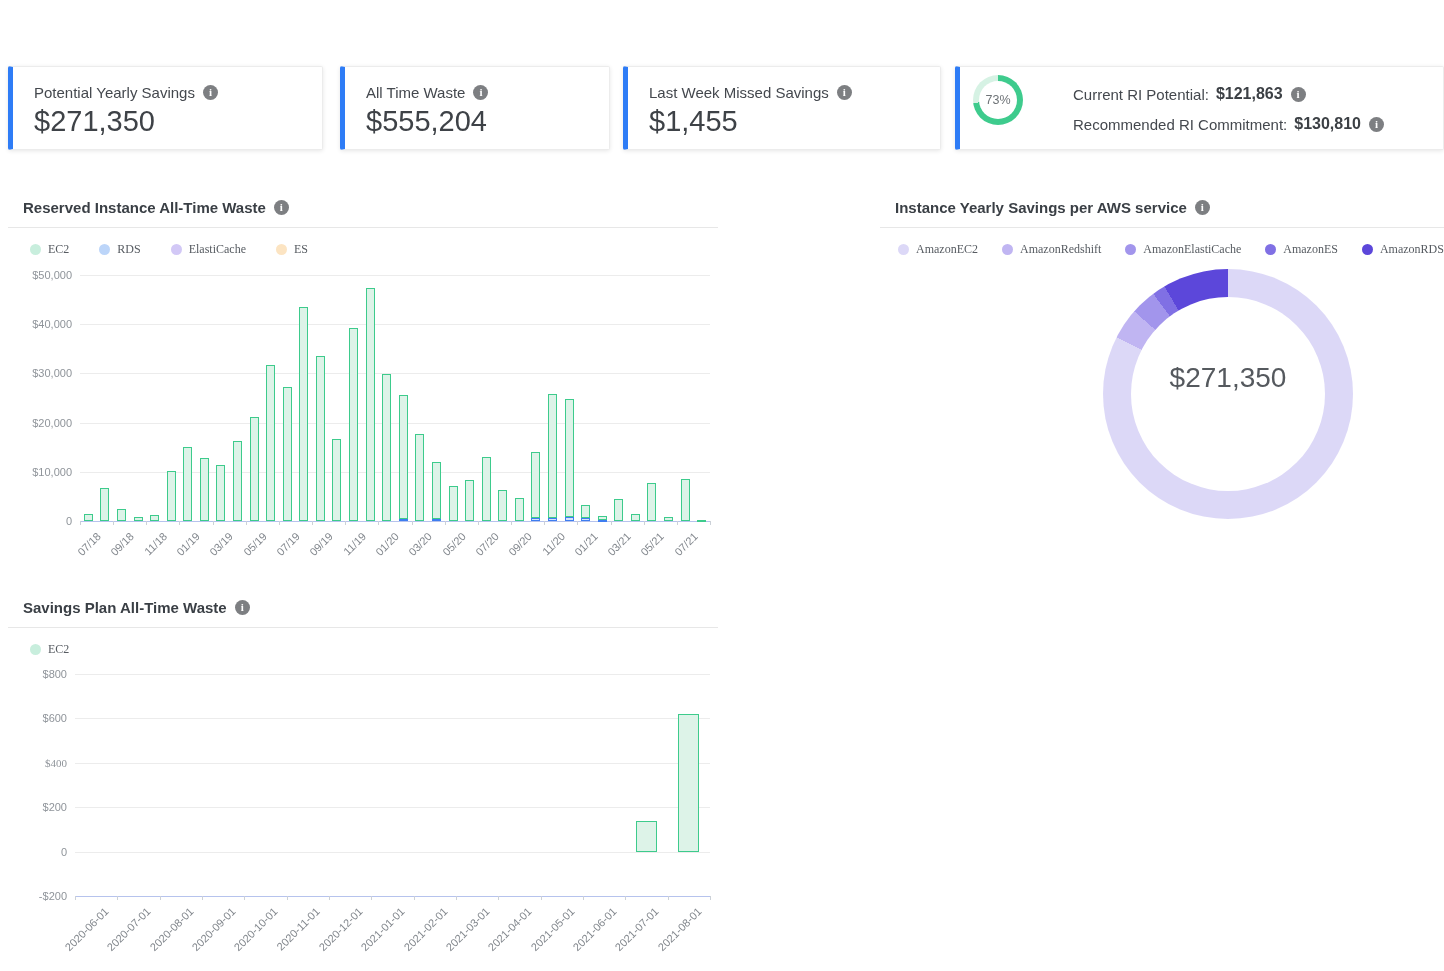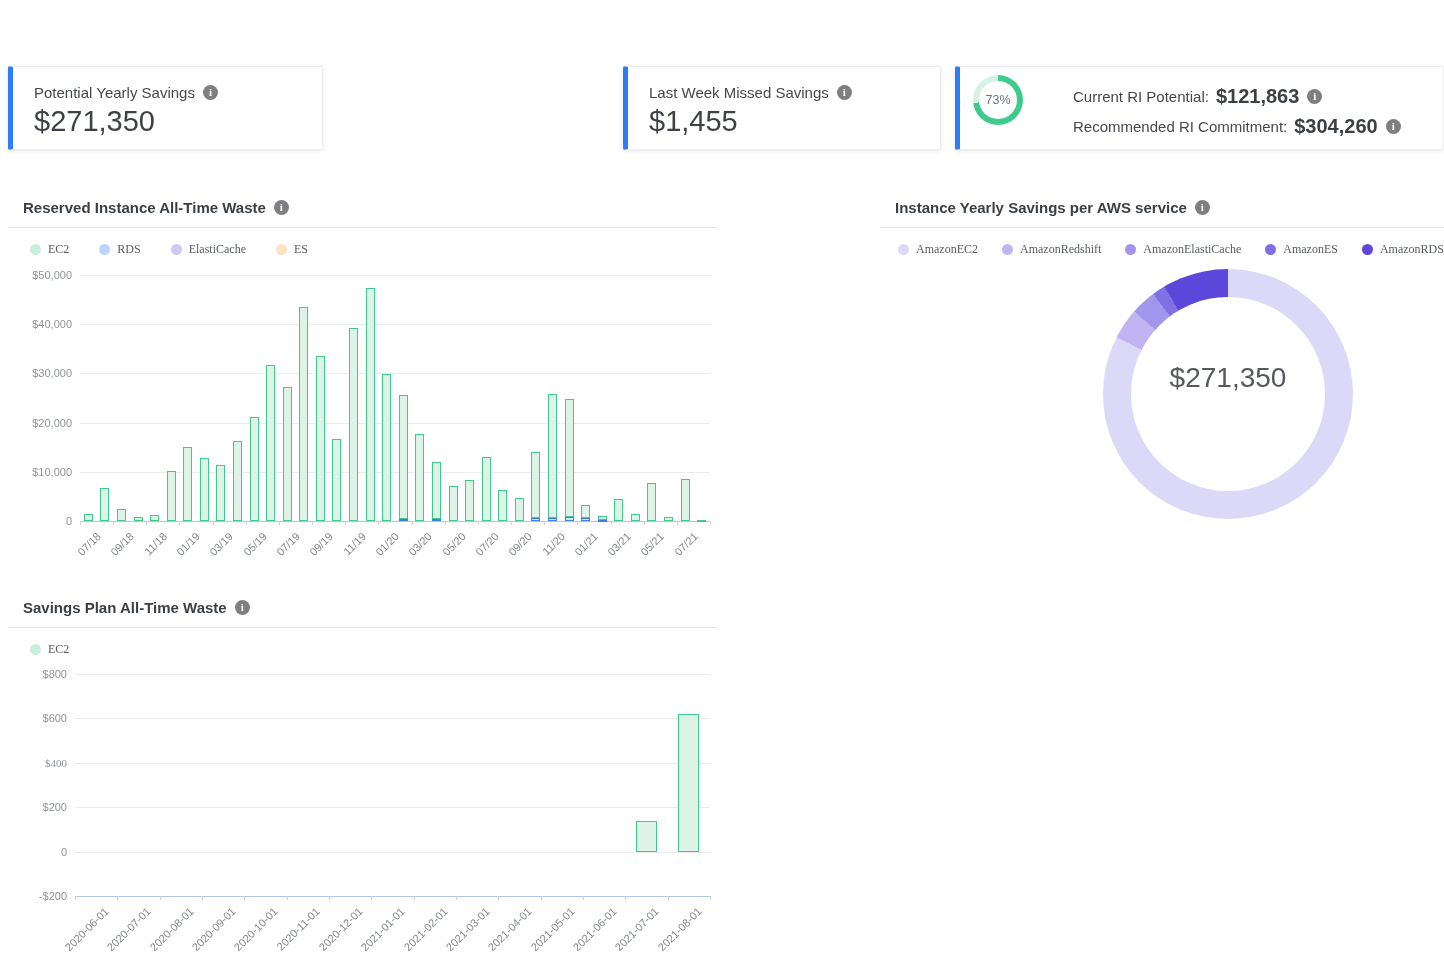--- a/index.html
+++ b/index.html
@@ -16,21 +16,21 @@
         border-left:5px solid #2e7cf6;border-radius:2px;box-shadow:0 1px 4px rgba(0,0,0,.10);box-sizing:border-box;}
   .card-label{position:absolute;left:21px;top:17px;font-size:15px;color:#44484e;display:flex;align-items:center;white-space:nowrap;}
   .card-value{position:absolute;left:21px;top:38px;font-size:29px;font-weight:400;color:#3e4247;}
   .info-icon{display:inline-flex;width:15px;height:15px;border-radius:50%;background:#7d7f82;color:#fff;
              align-items:center;justify-content:center;margin-left:8px;flex:none;}
   .info-icon::before{content:"i";font-family:"Liberation Serif",serif;font-weight:700;font-size:11px;line-height:1;}
   .ring{position:absolute;left:13px;top:8px;width:50px;height:50px;border-radius:50%;}
   .ring-hole{position:absolute;left:6px;top:6px;width:38px;height:38px;border-radius:50%;background:#fff;
              display:flex;align-items:center;justify-content:center;font-size:12.5px;color:#6e7377;}
   .commit-line{position:absolute;left:113px;font-size:15px;color:#44484e;display:flex;align-items:center;white-space:nowrap;}
-  .commit-value{font-weight:700;font-size:20px;color:#3c4045;margin-left:7px;}
+  .commit-value{font-weight:700;font-size:16px;color:#3c4045;margin-left:7px;}
 
   
   .panel{position:absolute;background:#fff;}
   .panel-title{position:absolute;left:15px;top:9px;font-size:15px;font-weight:700;color:#3a3f45;display:flex;align-items:center;margin:0;}
   .divider{position:absolute;left:0;top:37px;border-top:1px solid #e7e7e7;height:0;}
   .legend{position:absolute;left:22px;top:52px;display:flex;gap:30px;align-items:center;}
   .legend-item{display:flex;align-items:center;font-size:12px;color:#565b61;cursor:pointer;font-family:Liberation Serif, serif;}
   .legend-dot{width:11px;height:11px;border-radius:50%;margin-right:7px;flex:none;}
 
   
@@ -53,41 +53,48 @@
 
 
   <div class="card" style="left:8px;width:315px;">
     <div class="card-label">
       <span>Potential Yearly Savings</span>
       <span class="info-icon"></span>
     </div>
     <div class="card-value">$271,350</div>
   </div>
 
+  <div class="card" style="left:340px;width:270px;">
+    <div class="card-label">
+      <span>All Time Waste</span>
+      <span class="info-icon"></span>
+    </div>
+    <div class="card-value">$555,204</div>
+  </div>
 
   <div class="card" style="left:623px;width:318px;">
     <div class="card-label">
       <span>Last Week Missed Savings</span>
       <span class="info-icon"></span>
     </div>
     <div class="card-value">$1,455</div>
   </div>
 
   <div class="card" style="left:955px;width:489px;">
     <div class="ring" id="commit-ring" style="background: conic-gradient(rgb(62, 203, 141) 0deg, rgb(62, 203, 141) 73%, rgb(214, 242, 228) 73%, rgb(214, 242, 228) 100%);">
       <div class="ring-hole">73%</div>
     </div>
     <div class="commit-line" style="top:18px;">
       <span>Current RI Potential:</span>
       <span class="commit-value">$121,863</span>
       <span class="info-icon"></span>
     </div>
     <div class="commit-line" style="top:48px;">
       <span>Recommended RI Commitment:</span>
-      <span class="commit-value">$304,260</span>
+      <span class="commit-value">$130,810</span>
       <span class="info-icon"></span>
     </div>
   </div>
 
   <div class="panel" id="panel-ri" style="left:8px;top:190px;width:710px;height:390px;">
     <h2 class="panel-title">
       <span>Reserved Instance All-Time Waste</span>
       <span class="info-icon"></span>
     </h2>
     <div class="divider" style="width:710px;"></div>

